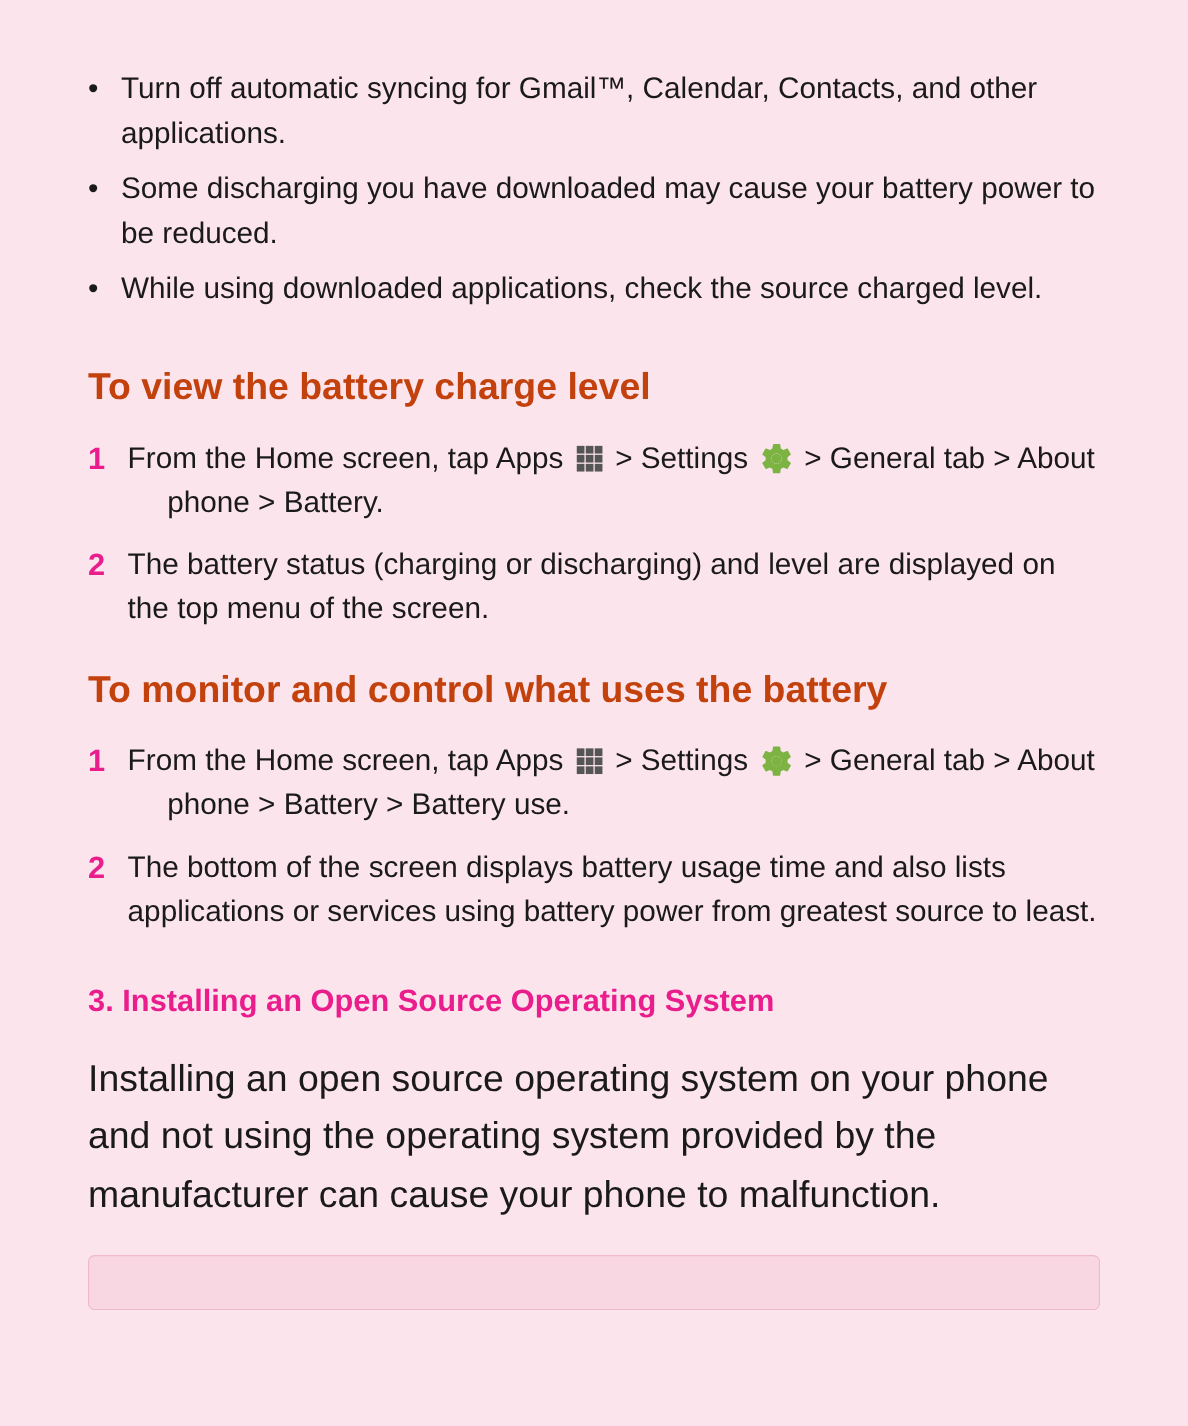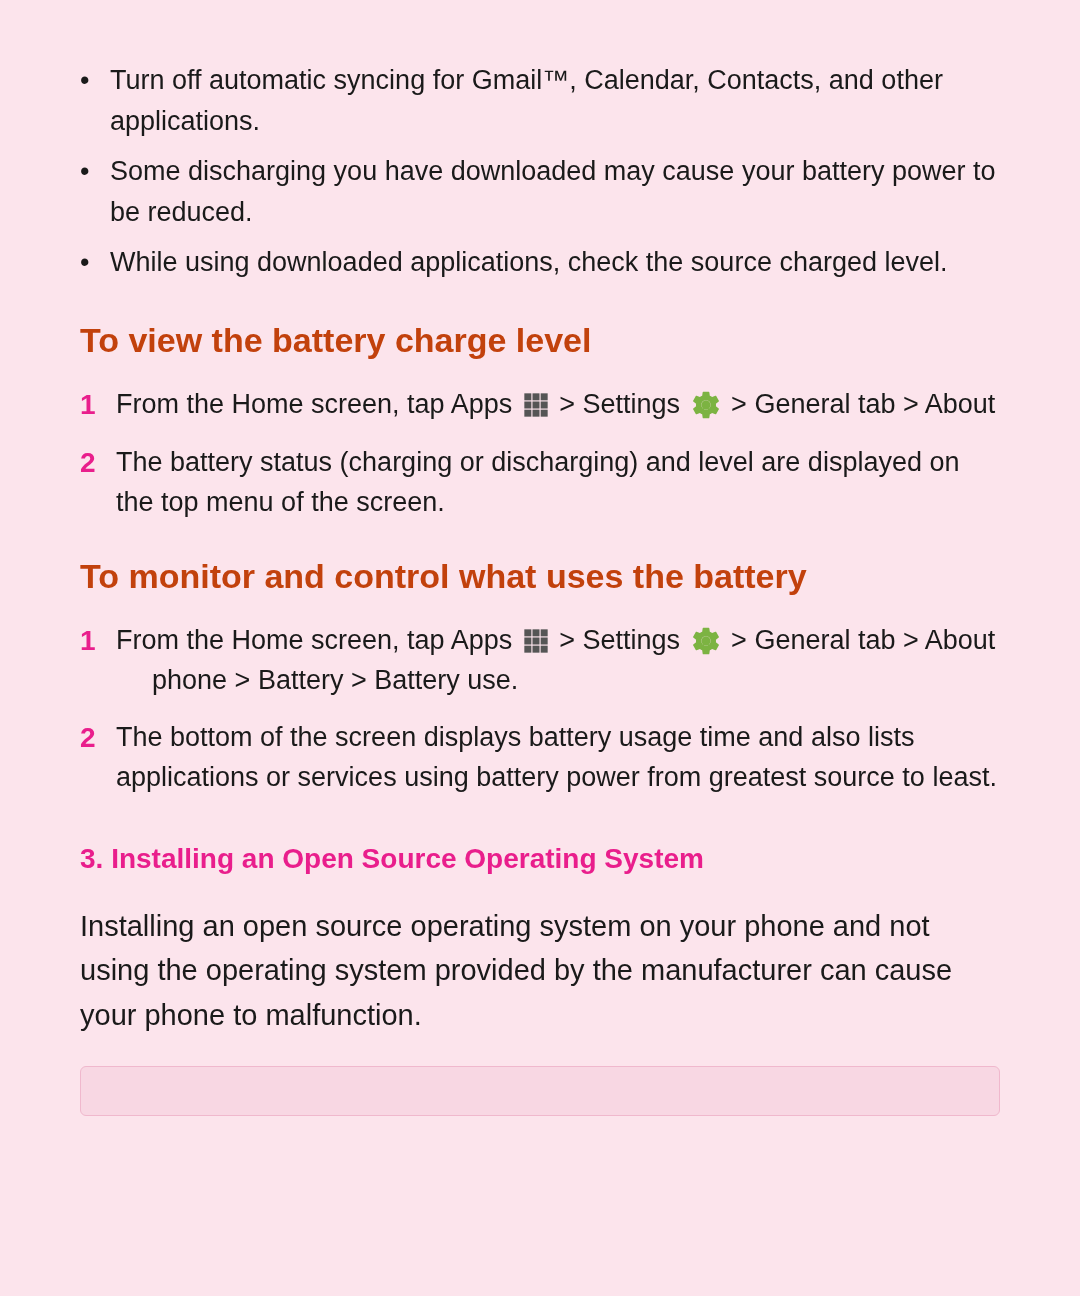--- a/index.html
+++ b/index.html
@@ -16,21 +16,21 @@
       padding: 60px 80px 60px 80px;
       position: relative;
       font-size: 28px;
       line-height: 1.5;
       color: #1a1a1a;
     }
 
     .bullet-list {
       list-style: none;
       padding: 0;
-      margin-bottom: 32px;
+      margin-bottom: 44px;
     }
 
     .bullet-list li {
       padding-left: 30px;
       position: relative;
       margin-bottom: 10px;
       font-size: 27px;
       color: #1a1a1a;
     }
 
@@ -93,21 +93,21 @@
     }
 
     .section-title {
       font-size: 28px;
       font-weight: bold;
       color: #e91e8c;
       margin: 40px 0 24px 0;
     }
 
     .intro-text {
-      font-size: 29px;
+      font-size: 34px;
       margin-bottom: 28px;
       color: #1a1a1a;
       line-height: 1.55;
     }
 
     .warning-box {
       background-color: #f8d7e3;
       border: 1px solid #f0b8cd;
       border-radius: 6px;
       padding: 24px 28px;
@@ -142,21 +142,21 @@
         <rect x="9" y="16" width="6" height="6" fill="#555"></rect>
         <rect x="16" y="16" width="6" height="6" fill="#555"></rect>
       </svg>
       <span> &gt; </span><span class="bold">Settings</span>
       
       <svg class="settings-icon" viewBox="0 0 24 24" xmlns="http://www.w3.org/2000/svg" style="display:inline-block;width:32px;height:32px;vertical-align:middle;margin:0 2px;">
         <circle cx="12" cy="12" r="3.5" fill="#7cb342"></circle>
         <path d="M19.43 12.98c.04-.32.07-.64.07-.98 0-.34-.03-.66-.07-.98l2.11-1.65c.19-.15.24-.42.12-.64l-2-3.46c-.12-.22-.39-.3-.61-.22l-2.49 1c-.52-.4-1.08-.73-1.69-.98l-.38-2.65C14.46 2.18 14.25 2 14 2h-4c-.25 0-.46.18-.49.42l-.38 2.65c-.61.25-1.17.59-1.69.98l-2.49-1c-.23-.09-.49 0-.61.22l-2 3.46c-.13.22-.07.49.12.64l2.11 1.65c-.04.32-.07.65-.07.98 0 .33.03.66.07.98l-2.11 1.65c-.19.15-.24.42-.12.64l2 3.46c.12.22.39.3.61.22l2.49-1c.52.4 1.08.73 1.69.98l.38 2.65c.03.24.24.42.49.42h4c.25 0 .46-.18.49-.42l.38-2.65c.61-.25 1.17-.58 1.69-.98l2.49 1c.23.09.49 0 .61-.22l2-3.46c.12-.22.07-.49-.12-.64l-2.11-1.65zM12 15.5c-1.93 0-3.5-1.57-3.5-3.5s1.57-3.5 3.5-3.5 3.5 1.57 3.5 3.5-1.57 3.5-3.5 3.5z" fill="#7cb342"></path>
       </svg>
       <span> &gt; </span><span class="bold">General</span><span> tab &gt; </span><span class="bold">About</span>
-      <br>
+      <br><span style="padding-left:36px;"><span class="bold">phone</span><span> &gt; </span><span class="bold">Battery</span><span>.</span></span>
     </span>
   </li>
   <li>
     <span class="step-number">2</span>
     <span class="step-text">The battery status (charging or discharging) and level are displayed on the top menu of the screen.</span>
   </li>
 </ol>
 
 <p class="section-heading">To monitor and control what uses the battery</p>
 

